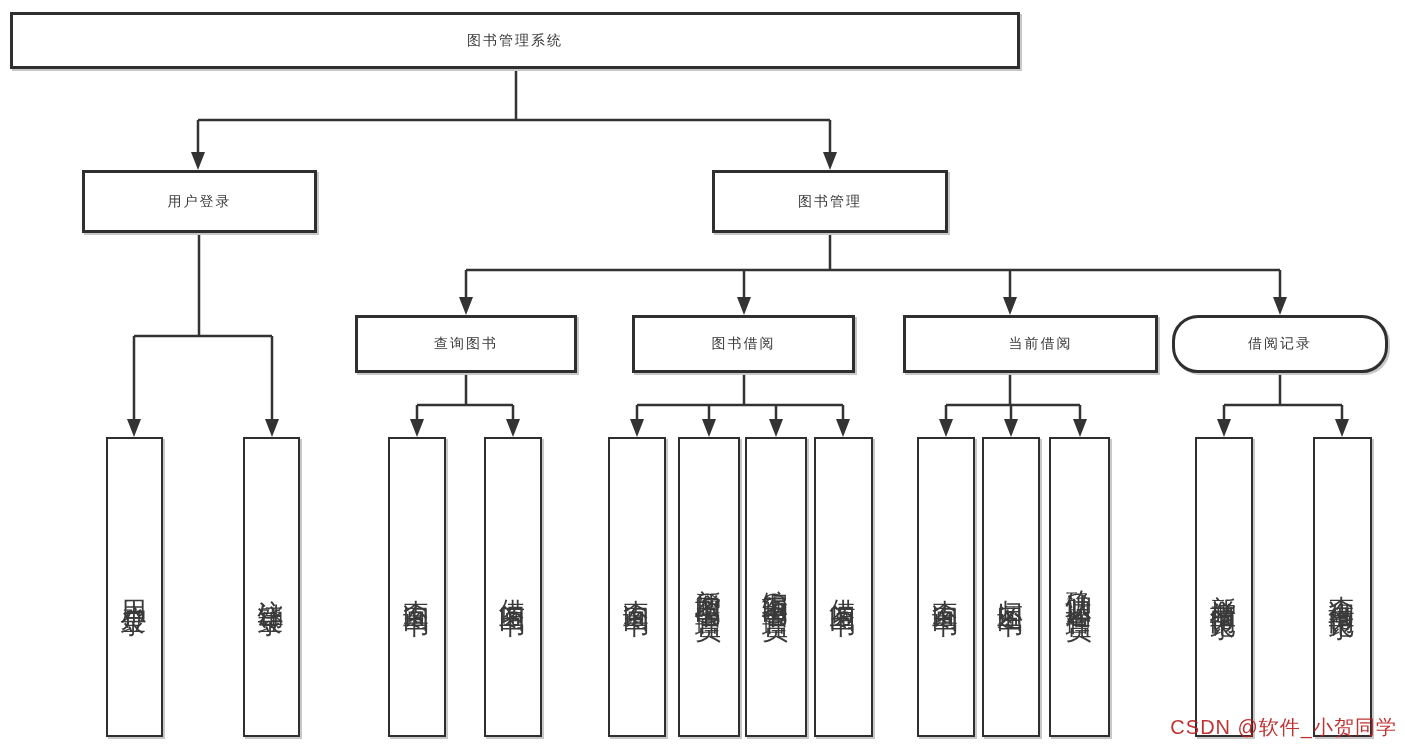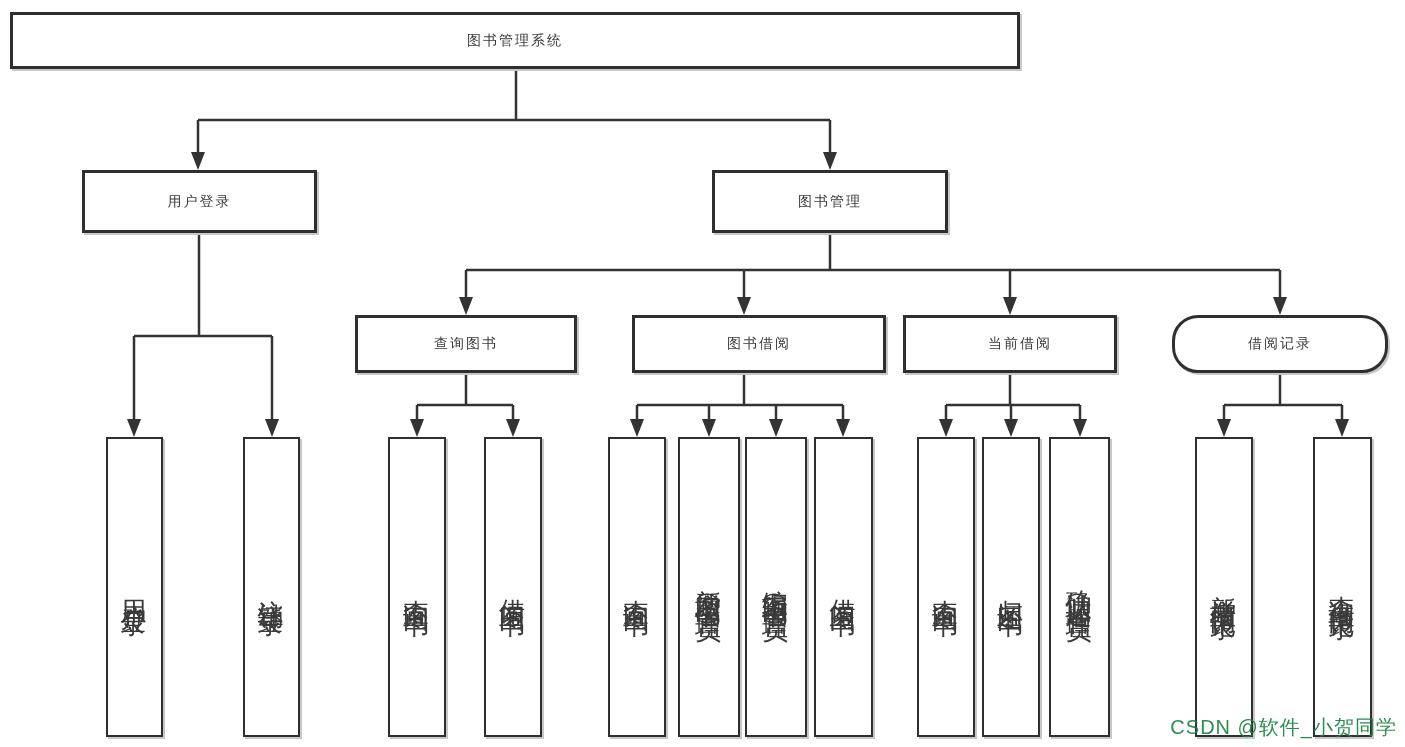--- a/index.html
+++ b/index.html
@@ -47,22 +47,22 @@
     border-width: 2.5px;
     top: 437px;
     height: 300px;
   }
 
   
   .b-root { left: 10px;  top: 12px;  width: 1010px; height: 57px; font-size: 20px; }
   .b-ul   { left: 82px;  top: 170px; width: 235px;  height: 63px; }
   .b-bm   { left: 712px; top: 170px; width: 236px;  height: 63px; }
   .b-nbr  { left: 355px; top: 315px; width: 222px;  height: 58px; }
-  .b-bb   { left: 632px; top: 315px; width: 254px;  height: 58px; }
-  .b-cb   { left: 903px; top: 315px; width: 214px;  height: 58px; padding-left: 20px; }
+  .b-bb   { left: 632px; top: 315px; width: 223px;  height: 58px; }
+  .b-cb   { left: 903px; top: 315px; width: 255px;  height: 58px; padding-left: 20px; }
   .b-br   { left: 1172px;top: 315px; width: 216px;  height: 58px; border-radius: 26px; }
 
   
   .b-l1  { left: 106px;  width: 57px; }
   .b-l2  { left: 243px;  width: 57px; }
   .b-l3  { left: 388px;  width: 58px; }
   .b-l4  { left: 484px;  width: 58px; }
   .b-l5  { left: 608px;  width: 58px; }
   .b-l6  { left: 678px;  width: 62px; }
   .b-l7  { left: 745px;  width: 62px; }
@@ -72,21 +72,21 @@
   .b-l11 { left: 1049px; width: 61px; }
   .b-l12 { left: 1195px; width: 58px; }
   .b-l13 { left: 1313px; width: 59px; }
 
   .watermark {
     position: absolute;
     right: 8px;
     top: 714px;
     font-size: 20px;
     letter-spacing: 1px;
-    color: #15803d;
+    color: #b91c1c;
     opacity: 0.9;
     z-index: 5;
     white-space: nowrap;
   }
 </style>
 </head>
 <body>
 
 <div class="canvas">
 

